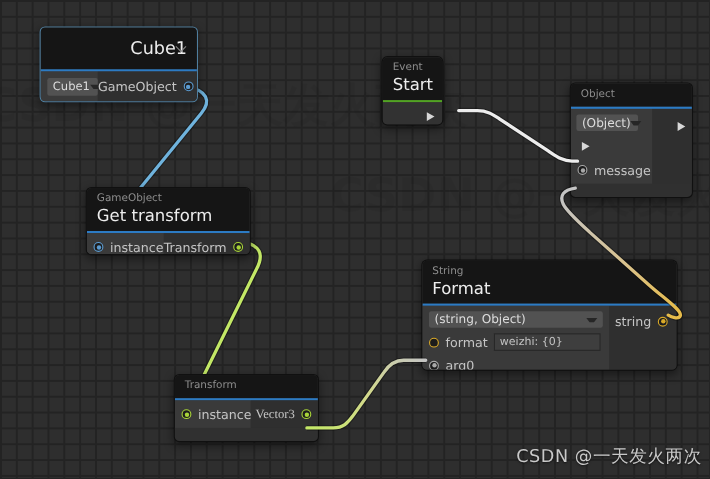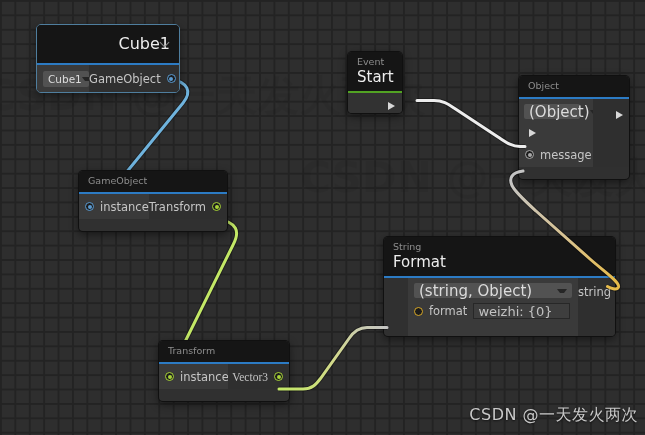--- a/index.html
+++ b/index.html
@@ -58,32 +58,32 @@
   .p-blue   { border-color:#5b9bd1; color:#5b9bd1; }
   .p-green  { border-color:#a8d438; color:#a8d438; }
   .p-yellow { border-color:#d9a928; color:#d9a928; }
   .p-gray   { border-color:#a8a8a8; color:#a8a8a8; }
 
   .flow { width:0; height:0; flex:none;
           border-top:4.5px solid transparent; border-bottom:4.5px solid transparent;
           border-left:7px solid #d8d8d8; }
 
   .dd { background:#525252; border-radius:2px; display:flex; align-items:center;
-        padding:0 5px; height:15px; font-size:15px; color:#dcdcdc; white-space:nowrap; }
+        padding:0 5px; height:15px; font-size:11px; color:#dcdcdc; white-space:nowrap; }
   .dd .arr { width:0; height:0; margin-left:auto; padding-left:4px;
              border-left:3.5px solid transparent; border-right:3.5px solid transparent;
              border-top:4px solid #262626; }
   .dd .arr::after { content:""; }
 
   .chev { position:absolute; right:11px; top:14px; width:7px; height:7px;
           border-right:1.6px solid #8a8a8a; border-bottom:1.6px solid #8a8a8a;
           transform:rotate(45deg); }
 
   .field { background:#3e3e3e; border:1px solid #272727; color:#c2c2c2;
-           font-size:13px; height:16px; padding:0 4px; flex:1; min-width:0;
+           font-size:10px; height:16px; padding:0 4px; flex:1; min-width:0;
            font-family:"DejaVu Sans", sans-serif; }
 
   
   #node-cube1 { left:36px; top:24px; width:144px; height:69px;text-align:right; }
   #node-cube1 .nhead { height:38px; padding-top:9px; }
   #node-cube1 .nbody { height:27px; }
   #node-cube1 .col-in { width:57px; padding-left:6px; }
   #node-cube1 .dd { width:46px; height:16px; font-size:10.5px; }
 
   #node-start { left:347px; top:51px; width:56px; height:63px; }
@@ -96,21 +96,21 @@
   #node-log .col-in .dd { width:56px; margin-left:5px; }
   #node-log .row { height:17px; }
   #node-log .col-out { padding-top:7px; }
 
   #node-gettransform { left:78px; top:170px; width:150px; height:62px; }
   #node-gettransform .nbody { height:25px; }
   #node-gettransform .col-in { width:74px; }
   #node-gettransform .row { height:25px; }
 
   #node-format { left:383px; top:236px; width:233px; height:101px; }
-  #node-format .nbody { height:64px;margin-left:24px; }
+  #node-format .nbody { height:64px; }
   #node-format .col-in { width:170px; justify-content:flex-start; padding:5px 0 0 0; gap:3px; }
   #node-format .col-in .ddrow { padding:0 6px; height:16px; display:flex; }
   #node-format .col-in .dd { flex:1; }
   #node-format .row { height:18px; padding-right:8px; }
   #node-format .col-out { padding-top:6px; }
   #node-format .col-out .row { height:16px; }
 
   #node-getposition { left:158px; top:340px; width:132px; height:62px; }
   #node-getposition .nbody { height:25px; }
   #node-getposition .col-in { width:69px; }
@@ -191,20 +191,21 @@
         <div class="row out">
           <span class="flow"></span>
         </div>
       </div>
     </div>
   </div>
 
   <div class="node" id="node-gettransform">
     <div class="nhead">
       <div class="ncat">GameObject</div>
+      <div class="ntitle">Get transform</div>
     </div>
     <div class="divider div-blue"></div>
     <div class="nbody">
       <div class="col-in">
         <div class="row in">
           <span class="port p-blue"></span>
           <span>instance</span>
         </div>
       </div>
       <div class="col-out">
@@ -227,20 +228,24 @@
         <div class="ddrow">
           <div class="dd">
             <span>(string, Object)</span>
             <span class="arr"></span>
           </div>
         </div>
         <div class="row in">
           <span class="port p-yellow hollow"></span>
           <span>format</span>
           <input class="field" value="weizhi: {0}" style="">
+        </div>
+        <div class="row in">
+          <span class="port p-gray"></span>
+          <span>arg0</span>
         </div>
       </div>
       <div class="col-out">
         <div class="row out">
           <span>string</span>
           <span class="port p-yellow"></span>
         </div>
       </div>
     </div>
   </div>

